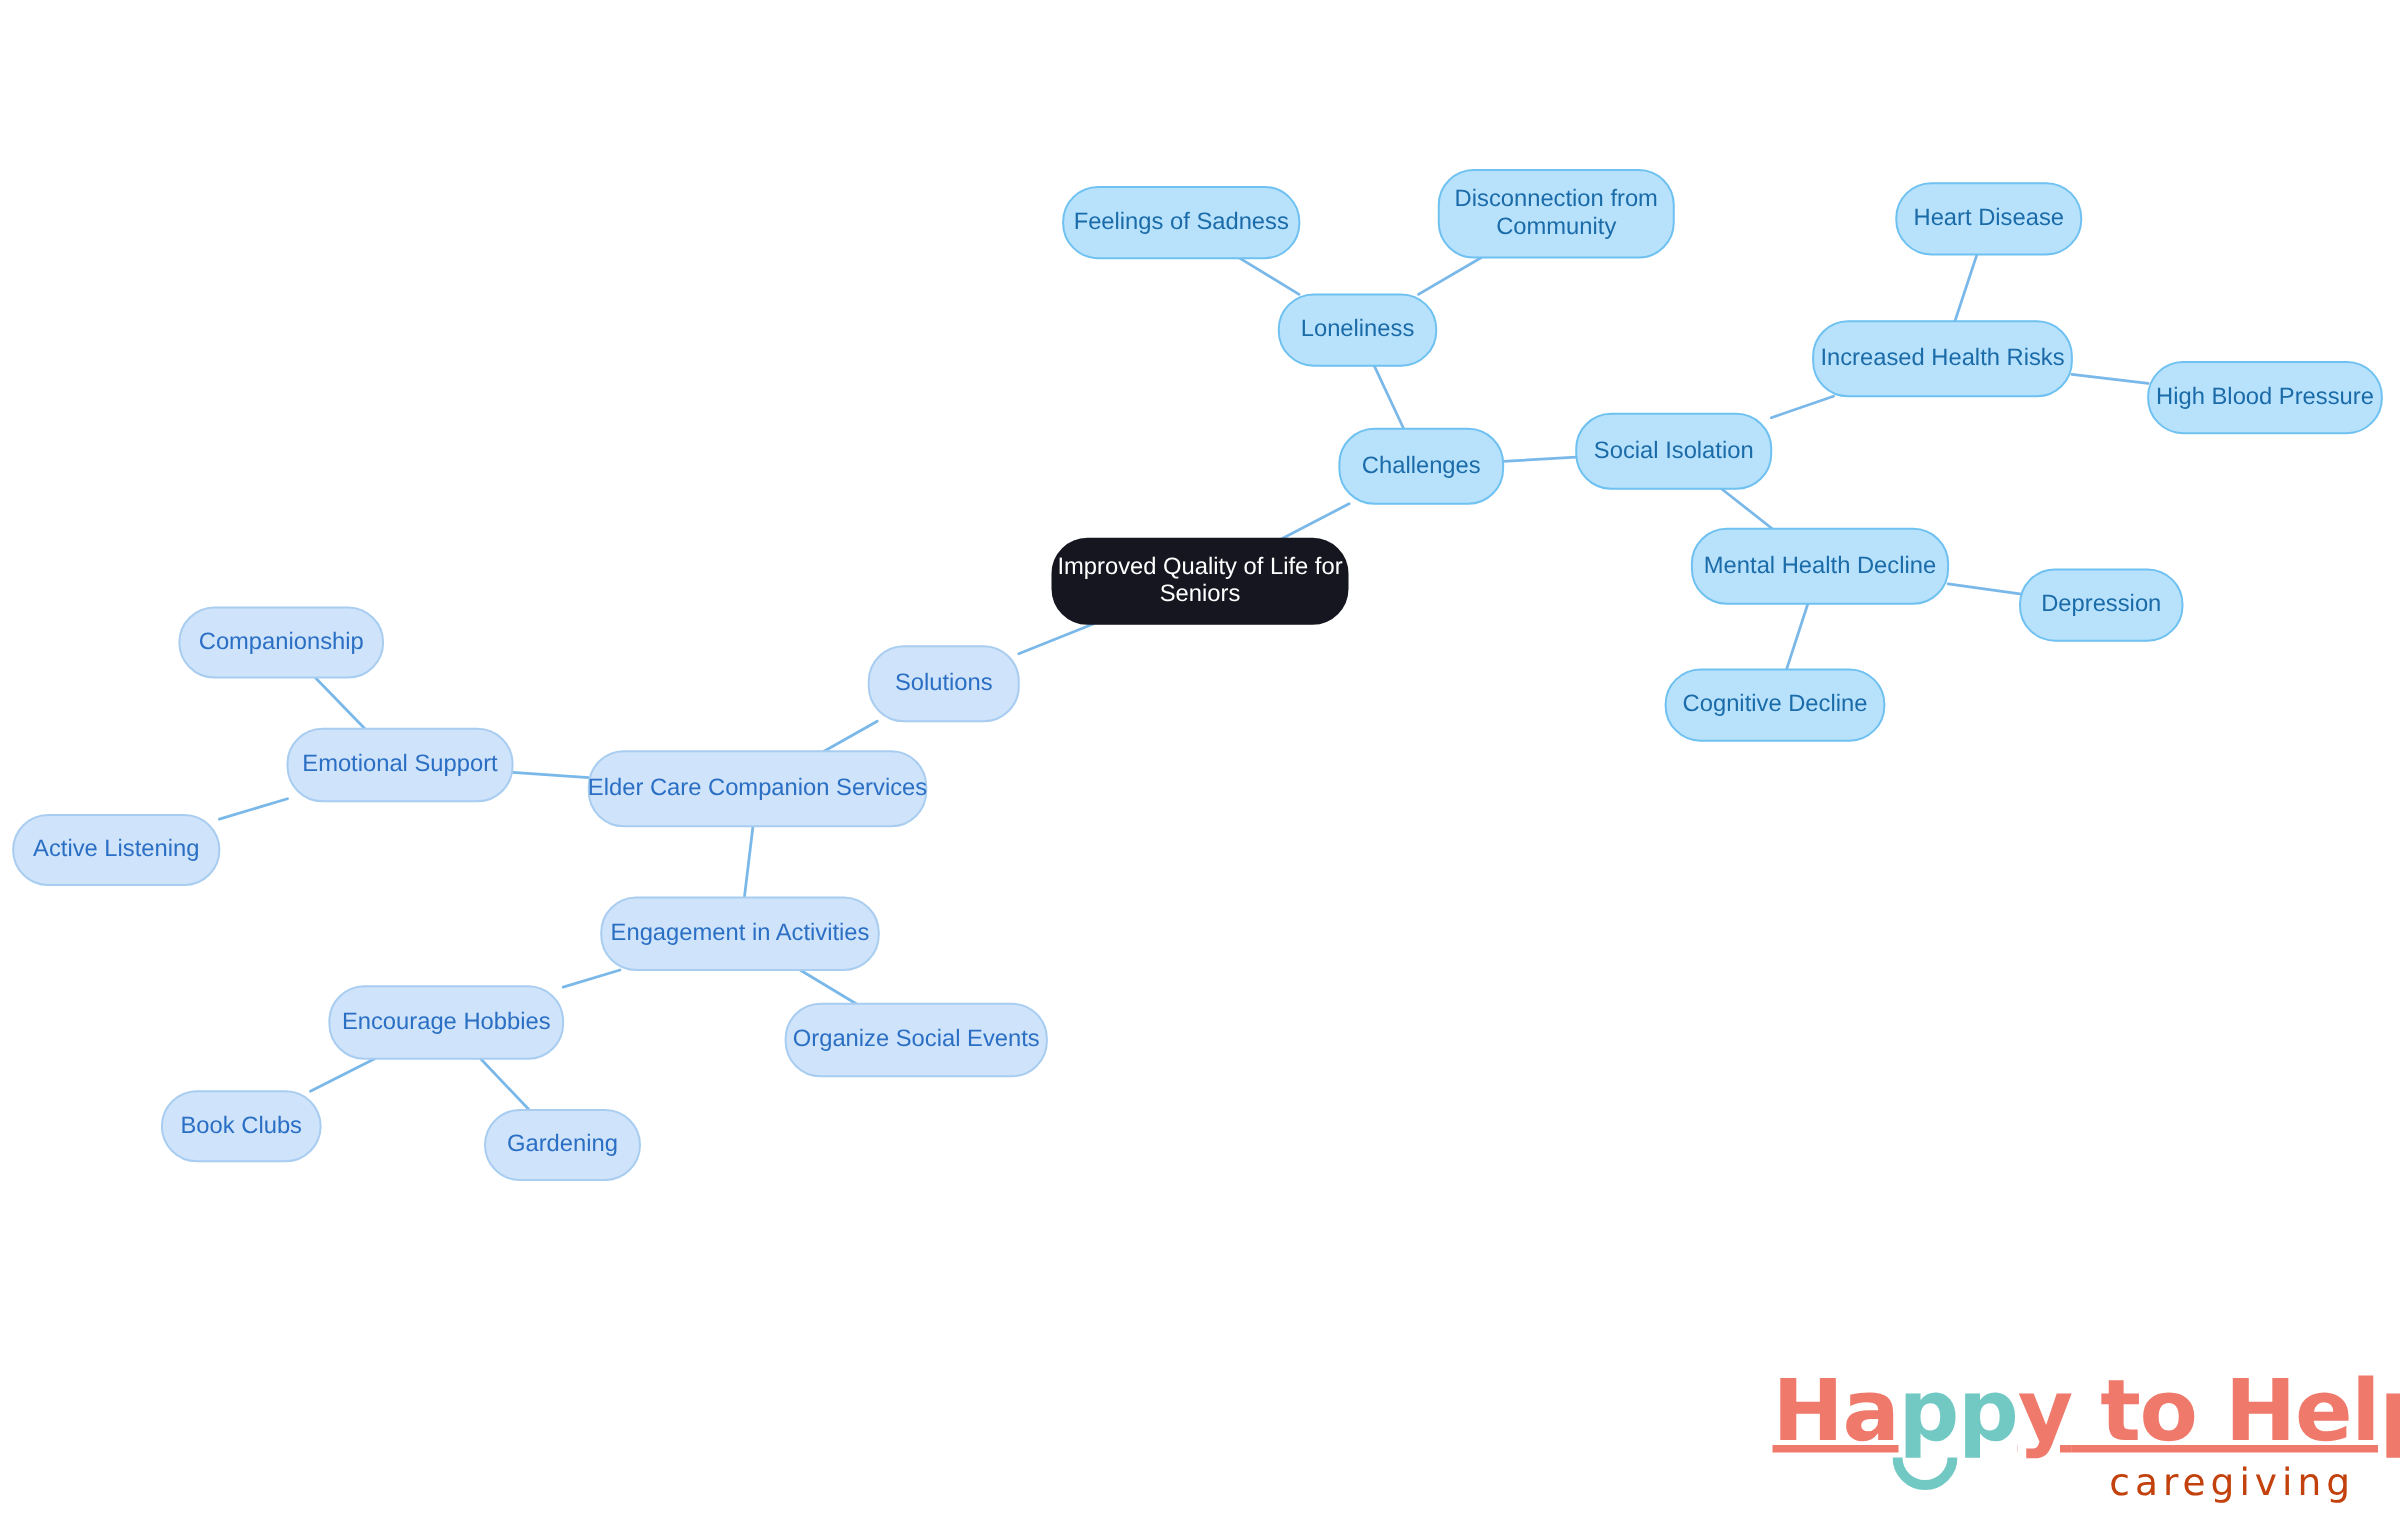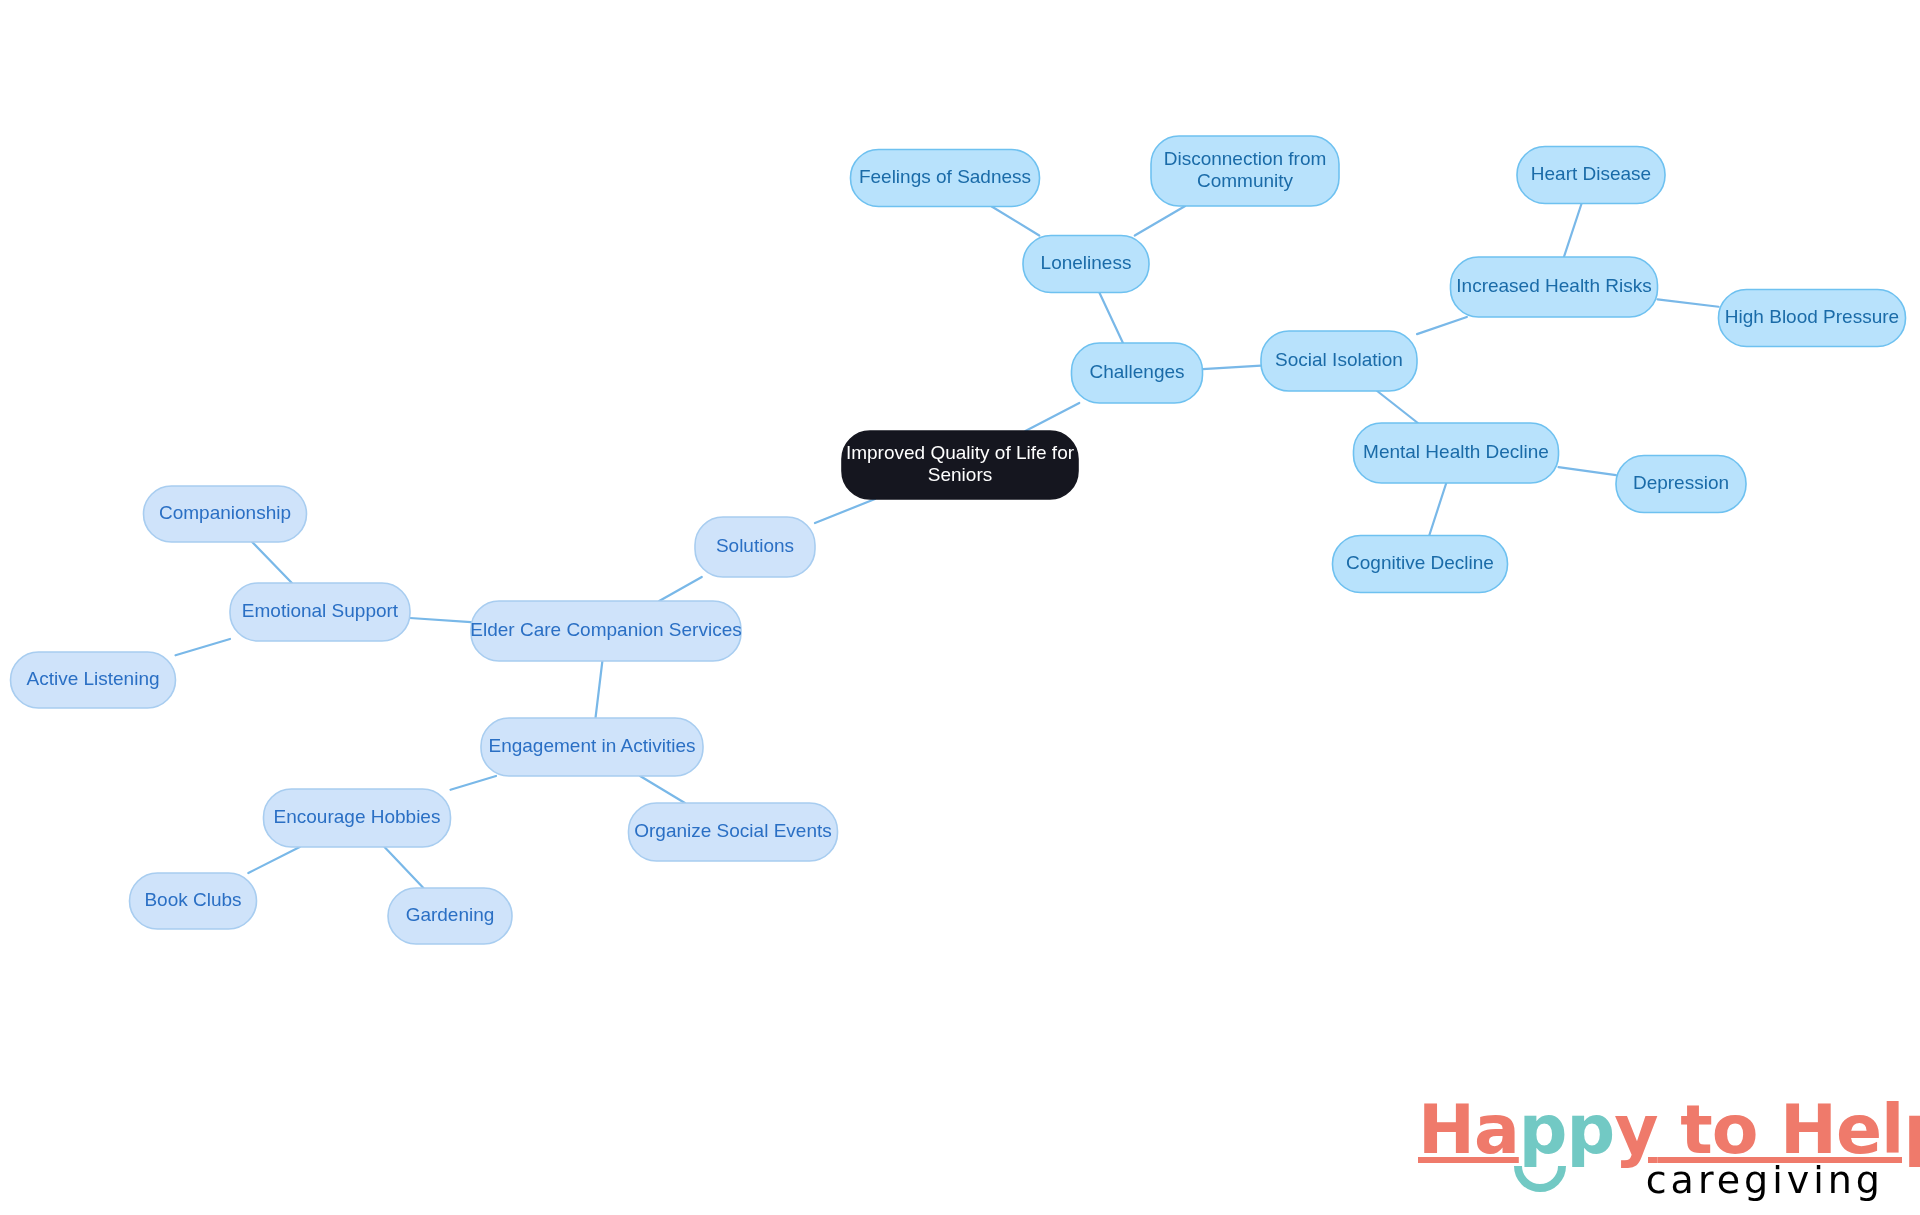--- a/index.html
+++ b/index.html
@@ -63,25 +63,25 @@
     font-size: 68px;
     letter-spacing: -1px;
     line-height: 1;
     white-space: nowrap;
   }
   .logo-coral { color: #ef7a6b; text-decoration: underline; }
   .logo-teal  { color: #72c9c4; margin-top: 12px; }
   .logo-sub {
     position: absolute;
     right: 4px;
-    top: 62px;
+    top: 73px;
     font-family: "DejaVu Sans", sans-serif;
-    font-size: 38px;
+    font-size: 30px;
     letter-spacing: 4px;
-    color: #000000;
+    color: #c2410c;
     white-space: nowrap;
   }
   #logo-smile {
     position: absolute;
     left: 96px;
     top: 68px;
     width: 52px;
     height: 34px;
   }
 </style>

